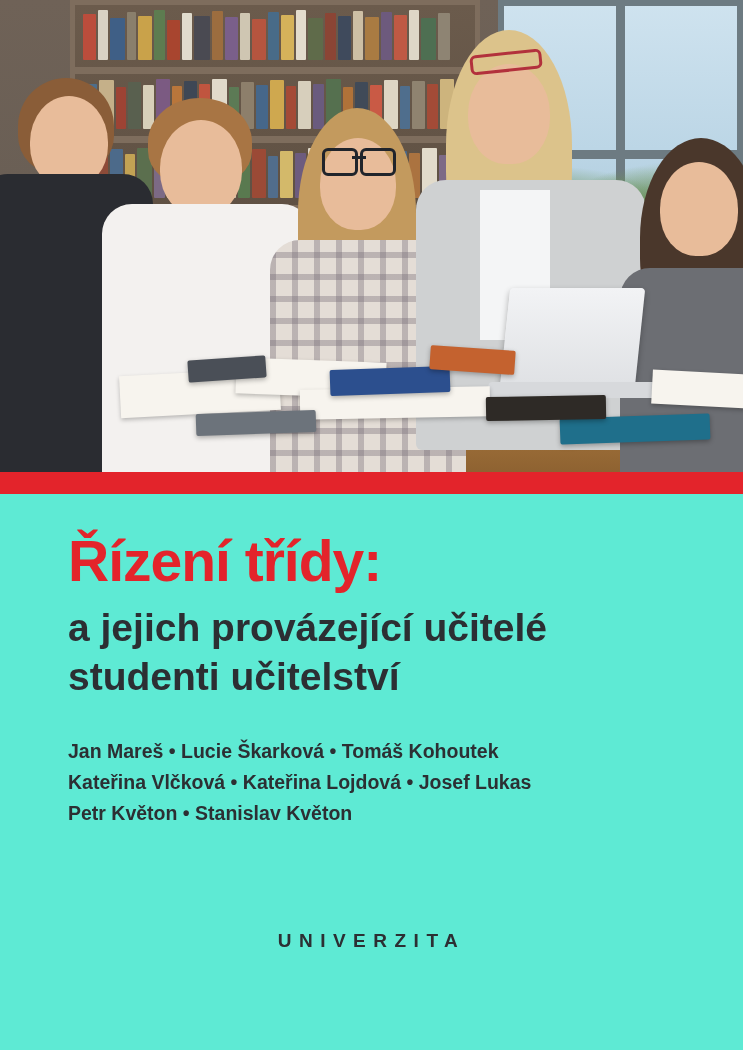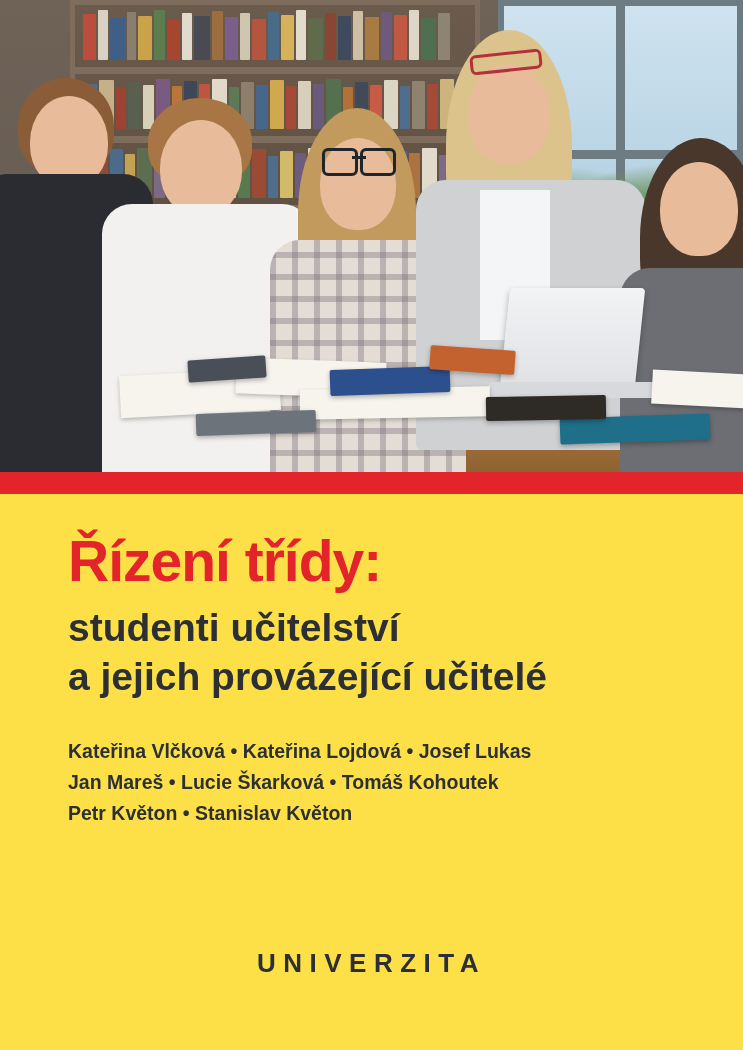--- a/index.html
+++ b/index.html
@@ -201,21 +201,21 @@
     background: #e3242b;
   }
 
   
   .text-area {
     position: absolute;
     left: 0;
     top: 494px;
     width: 743px;
     height: 556px;
-    background: #fde047;
+    background: #5eead4;
   }
 
   .title-main {
     position: absolute;
     left: 68px;
     top: 38px;
     font-size: 57px;
     font-weight: bold;
     color: #e3242b;
     letter-spacing: -1px;
@@ -254,24 +254,24 @@
     width: 743px;
     text-align: center;
     color: #2c2f33;
   }
   .publisher .pub-line1 {
     font-size: 21px;
     font-weight: bold;
     letter-spacing: 4.5px;
   }
   .publisher .pub-line2 {
-    font-size: 26px;
+    font-size: 19px;
     font-weight: bold;
     letter-spacing: 7.5px;
-    margin-top: 24px;
+    margin-top: 6px;
   }
 </style>
 </head>
 <body>
 
 <div class="cover">
 
   <div class="photo">
     <div class="photo-scene">
 
@@ -441,27 +441,27 @@
     </div>
   </div>
 
   <div class="red-band"></div>
 
   <div class="text-area">
 
     <div class="title-main">Řízení třídy:</div>
 
     <div class="title-sub">
+      <span class="line">a jejich provázející učitelé</span>
       <span class="line">studenti učitelství</span>
-      <span class="line">a jejich provázející učitelé</span>
     </div>
 
     <div class="authors">
+      <span class="line">Jan Mareš • Lucie Škarková • Tomáš Kohoutek</span>
       <span class="line">Kateřina Vlčková • Kateřina Lojdová • Josef Lukas</span>
-      <span class="line">Jan Mareš • Lucie Škarková • Tomáš Kohoutek</span>
       <span class="line">Petr Květon • Stanislav Květon</span>
     </div>
 
     <div class="publisher">
       <div class="pub-line2">UNIVERZITA</div>
     </div>
 
   </div>
 </div>
 

